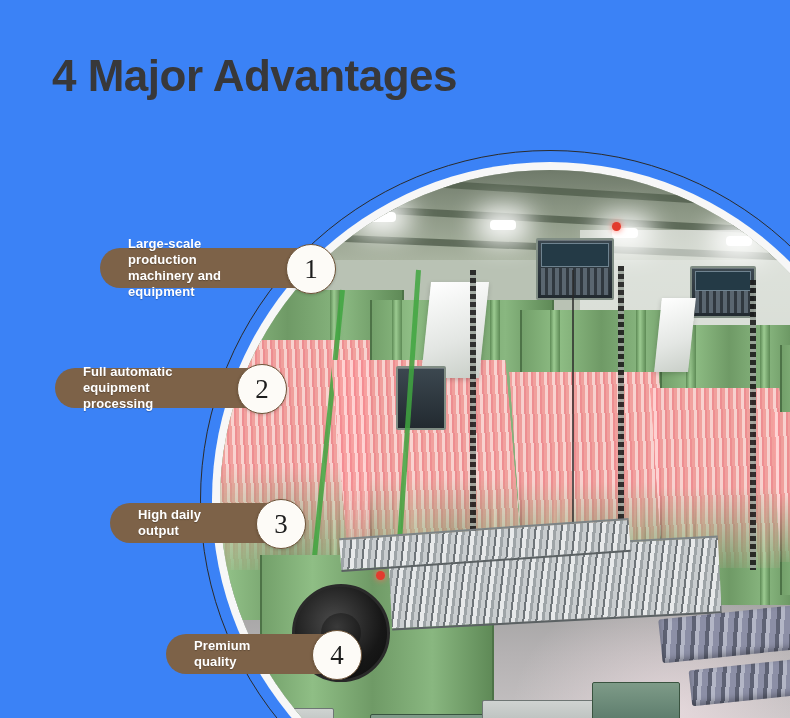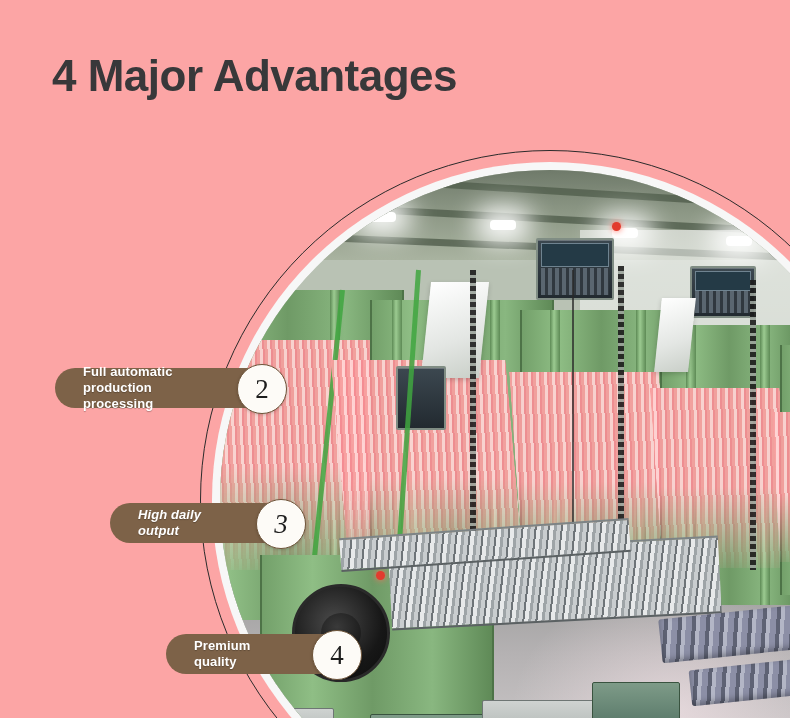--- a/index.html
+++ b/index.html
@@ -6,21 +6,21 @@
   html,body{margin:0;padding:0;}
   body{
     width:790px;height:718px;
     background:#f4f4f4;
     font-family:"Liberation Sans", sans-serif;
     overflow:hidden;
   }
   .banner{
     position:relative;
     width:790px;height:718px;
-    background:#fca5a5;
+    background:#3b82f6;
     overflow:hidden;
   }
 
   
   .page-title{
     position:absolute;
     left:52px;top:52px;
     font-size:44px;
     font-weight:bold;
     letter-spacing:-0.5px;
@@ -358,30 +358,37 @@
             
             
           </div>
           <div class="steelcart" style="left:12px;bottom:62px;width:100px;height:58px;"></div>
 
         </div>
       </div>
     </div>
   </div>
 
+  <div class="advantage" style="left:100px;top:248px;width:260px;">
+    <div class="pill" style="width:212px;">
+      <span class="pill-label">Large-scale production
+machinery and equipment</span>
+    </div>
+    <div class="badge" style="left:186px;">1</div>
+  </div>
 
   <div class="advantage" style="left:55px;top:368px;width:250px;">
     <div class="pill" style="width:208px;">
-      <span class="pill-label">Full automatic production
+      <span class="pill-label">Full automatic equipment
 processing</span>
     </div>
     <div class="badge" style="left:182px;">2</div>
   </div>
 
-  <div class="advantage" style="left:110px;top:503px;width:215px;font-style:italic;">
+  <div class="advantage" style="left:110px;top:503px;width:215px;">
     <div class="pill" style="width:172px;">
       <span class="pill-label">High daily output</span>
     </div>
     <div class="badge" style="left:146px;">3</div>
   </div>
 
   <div class="advantage" style="left:166px;top:634px;width:215px;">
     <div class="pill" style="width:172px;">
       <span class="pill-label">Premium quality</span>
     </div>

